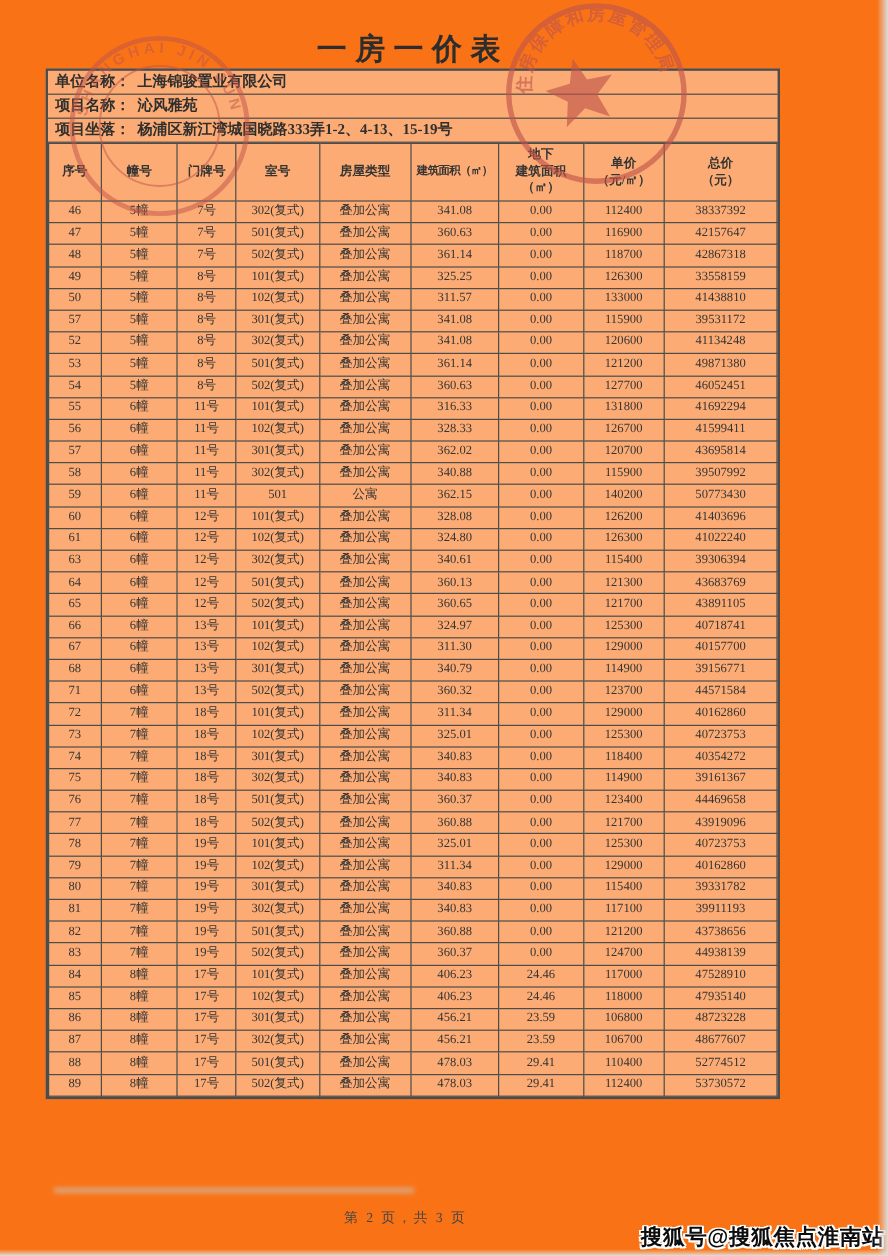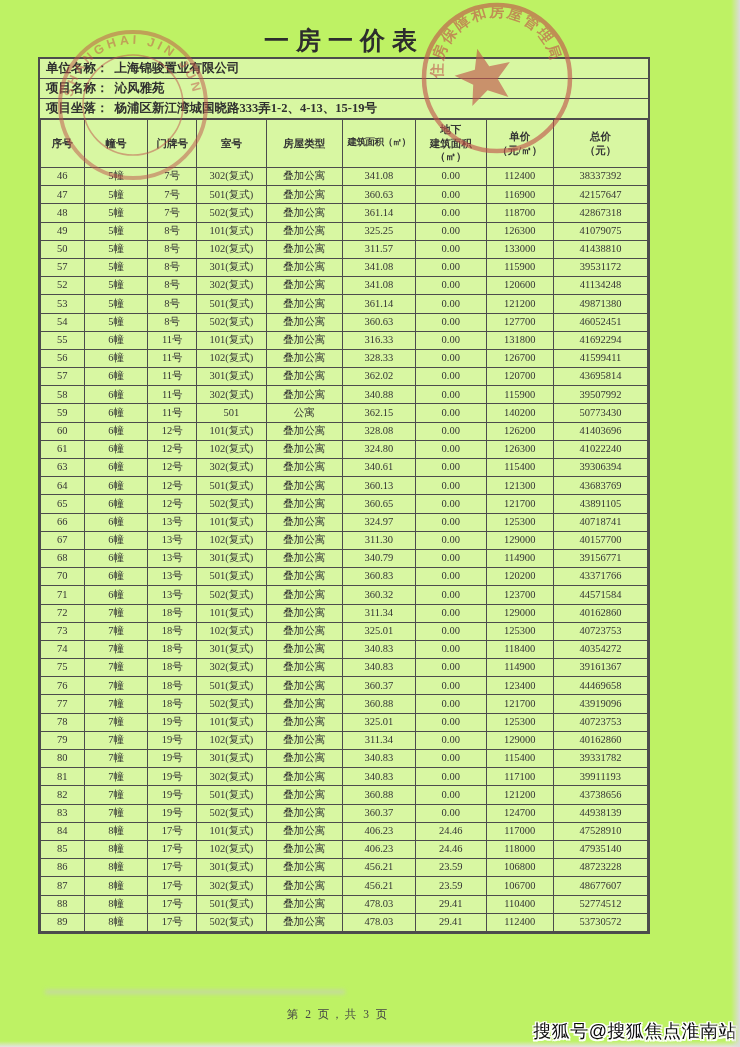--- a/index.html
+++ b/index.html
@@ -1,19 +1,19 @@
 <!DOCTYPE html>
 <html><head>
 <meta charset="utf-8">
 <style>
   * { margin:0; padding:0; box-sizing:border-box; }
   html,body { background:#ffffff; }
   .page {
     position:relative; width:740px; height:1047px;
-    background:#bef264; overflow:hidden;
+    background:#f97316; overflow:hidden;
     font-family:"Liberation Serif","DejaVu Serif",serif;
     color:#333;
   }
   
   .page::after{
     content:""; position:absolute; top:0; right:0; bottom:0; width:9px;
     background:linear-gradient(to left,#dcdcdc,rgba(220,220,220,0)); pointer-events:none;
   }
   .page::before{
     content:""; position:absolute; left:0; right:0; bottom:0; height:6px;
@@ -34,33 +34,33 @@
     padding-left:6px; font-size:12.5px; font-weight:700; color:#2f2f2f;
     white-space:nowrap; overflow:hidden;
   }
   .info-row .lbl{ margin-right:6px; }
   table{ width:100%; border-collapse:collapse; table-layout:fixed; }
   th,td{ border:1px solid #4c4c4c; text-align:center; vertical-align:middle; color:#343434; }
   thead th{
     height:48px; font-size:10.5px; font-weight:700;
     white-space:pre-line; line-height:1.3; padding:0 1px;
   }
-  thead th:nth-child(6){ font-size:9.5px; letter-spacing:-0.5px;font-family:Liberation Mono, monospace; }
+  thead th:nth-child(6){ font-size:9.5px; letter-spacing:-0.5px; }
   tbody td{
     height:18.2px; font-size:10.5px; font-weight:400;
     padding:0 1px; line-height:1;
   }
   .footer{
     position:absolute; top:1007px; left:0; width:676px;
     text-align:center; font-size:11.5px; letter-spacing:2px; color:#454545;
   }
   .watermark{
     position:absolute; top:1019px; right:3px;
     font-family:"Liberation Sans","DejaVu Sans",sans-serif;
-    font-size:18px; font-weight:400; letter-spacing:0.5px; color:#0d0d0d;
+    font-size:18px; font-weight:700; letter-spacing:0.5px; color:#0d0d0d;
     text-shadow:
       -1.5px -1.5px 0 #fff, 1.5px -1.5px 0 #fff,
       -1.5px 1.5px 0 #fff, 1.5px 1.5px 0 #fff,
       0 -1.5px 0 #fff, 0 1.5px 0 #fff,
       -1.5px 0 0 #fff, 1.5px 0 0 #fff;
   }
   .stamp{ position:absolute; pointer-events:none; }
   .stamp-left{ left:53px; top:25px; opacity:.5; }
   .stamp-right{ left:412px; top:-2px; opacity:.62; }
   .scan-shadow{
@@ -154,21 +154,21 @@
           </tr>
           <tr>
             <td>49</td>
             <td>5幢</td>
             <td>8号</td>
             <td>101(复式)</td>
             <td>叠加公寓</td>
             <td>325.25</td>
             <td>0.00</td>
             <td>126300</td>
-            <td>41079075</td>
+            <td>33558159</td>
           </tr>
           <tr>
             <td>50</td>
             <td>5幢</td>
             <td>8号</td>
             <td>102(复式)</td>
             <td>叠加公寓</td>
             <td>311.57</td>
             <td>0.00</td>
             <td>133000</td>
@@ -353,31 +353,20 @@
           <tr>
             <td>68</td>
             <td>6幢</td>
             <td>13号</td>
             <td>301(复式)</td>
             <td>叠加公寓</td>
             <td>340.79</td>
             <td>0.00</td>
             <td>114900</td>
             <td>39156771</td>
-          </tr>
-          <tr>
-            <td>70</td>
-            <td>6幢</td>
-            <td>13号</td>
-            <td>501(复式)</td>
-            <td>叠加公寓</td>
-            <td>360.83</td>
-            <td>0.00</td>
-            <td>120200</td>
-            <td>43371766</td>
           </tr>
           <tr>
             <td>71</td>
             <td>6幢</td>
             <td>13号</td>
             <td>502(复式)</td>
             <td>叠加公寓</td>
             <td>360.32</td>
             <td>0.00</td>
             <td>123700</td>

